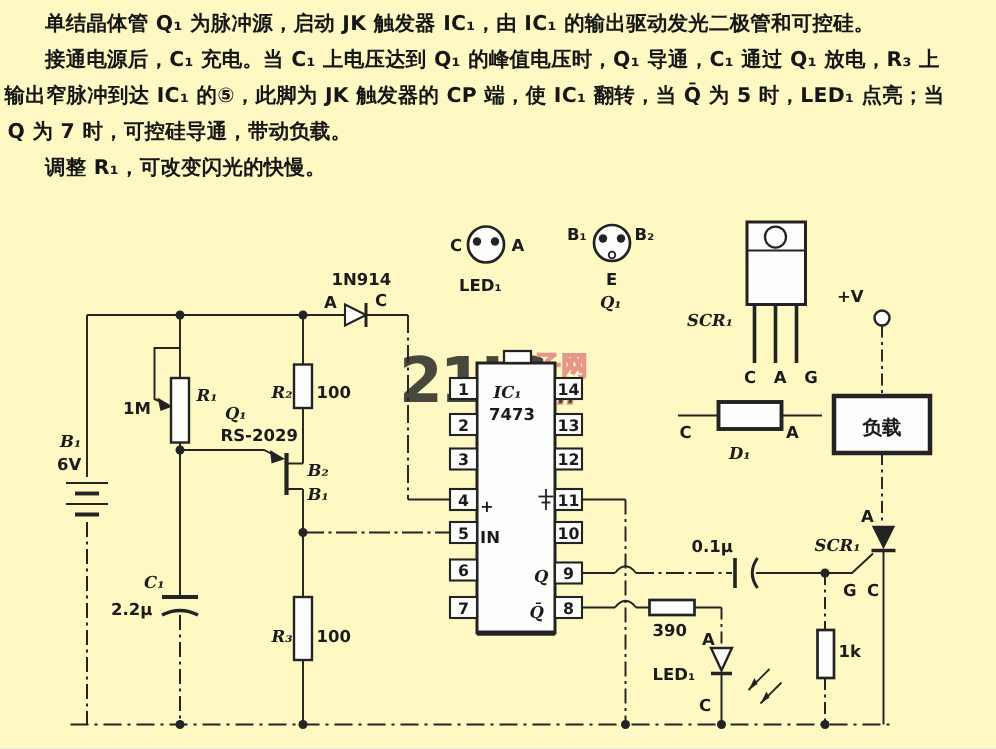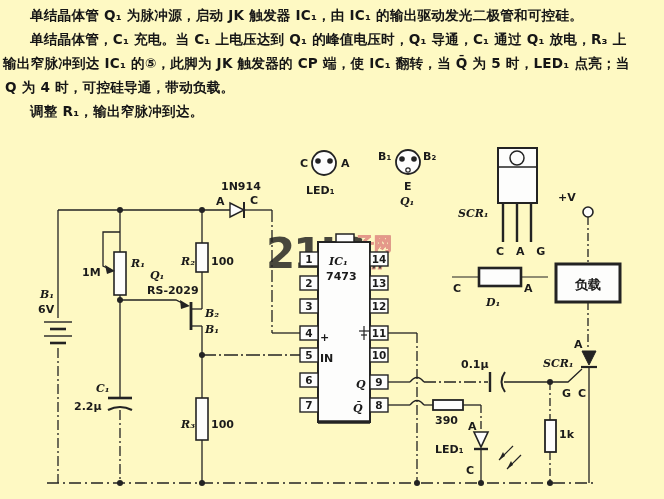--- a/index.html
+++ b/index.html
@@ -20,24 +20,24 @@
   .cjk{font-size:13px;font-weight:700;font-family:"DejaVu Sans","Liberation Sans",sans-serif;}
   .wm-big{font-size:42px;font-weight:900;font-family:"DejaVu Sans","Liberation Sans",sans-serif;letter-spacing:-2px;}
   .wm-small{font-size:18px;font-weight:900;font-family:"DejaVu Sans","Liberation Sans",sans-serif;}
 </style>
 </head>
 <body>
 
 <div id="page">
 
   <div class="desc-line" style="left:30px;top:7px">单结晶体管 Q₁ 为脉冲源，启动 JK 触发器 IC₁，由 IC₁ 的输出驱动发光二极管和可控硅。</div>
-  <div class="desc-line" style="left:30px;top:31px">单结晶体管，C₁ 充电。当 C₁ 上电压达到 Q₁ 的峰值电压时，Q₁ 导通，C₁ 通过 Q₁ 放电，R₃ 上</div>
+  <div class="desc-line" style="left:30px;top:31px">接通电源后，C₁ 充电。当 C₁ 上电压达到 Q₁ 的峰值电压时，Q₁ 导通，C₁ 通过 Q₁ 放电，R₃ 上</div>
   <div class="desc-line" style="left:3px;top:55px">输出窄脉冲到达 IC₁ 的⑤，此脚为 JK 触发器的 CP 端，使 IC₁ 翻转，当 Q̄ 为 5 时，LED₁ 点亮；当</div>
-  <div class="desc-line" style="left:5px;top:79px">Q 为 4 时，可控硅导通，带动负载。</div>
-  <div class="desc-line" style="left:30px;top:103px">调整 R₁，输出窄脉冲到达。</div>
+  <div class="desc-line" style="left:5px;top:79px">Q 为 7 时，可控硅导通，带动负载。</div>
+  <div class="desc-line" style="left:30px;top:103px">调整 R₁，可改变闪光的快慢。</div>
 
   <svg width="664" height="499" viewBox="0 0 664 499">
 
     <g opacity="0.8">
       <text class="wm-big" x="266" y="268" fill="#e0807c">21IC</text>
       <text class="wm-small" x="338" y="250" fill="#f6d7d5" stroke="#e0807c" stroke-width="0.9">电子网</text>
       <text class="wm-small" x="342" y="269" font-style="italic" fill="#f6d7d5" stroke="#e0807c" stroke-width="0.9">com</text>
     </g>
 
     <g stroke="#232323" stroke-width="1.3" fill="none">

